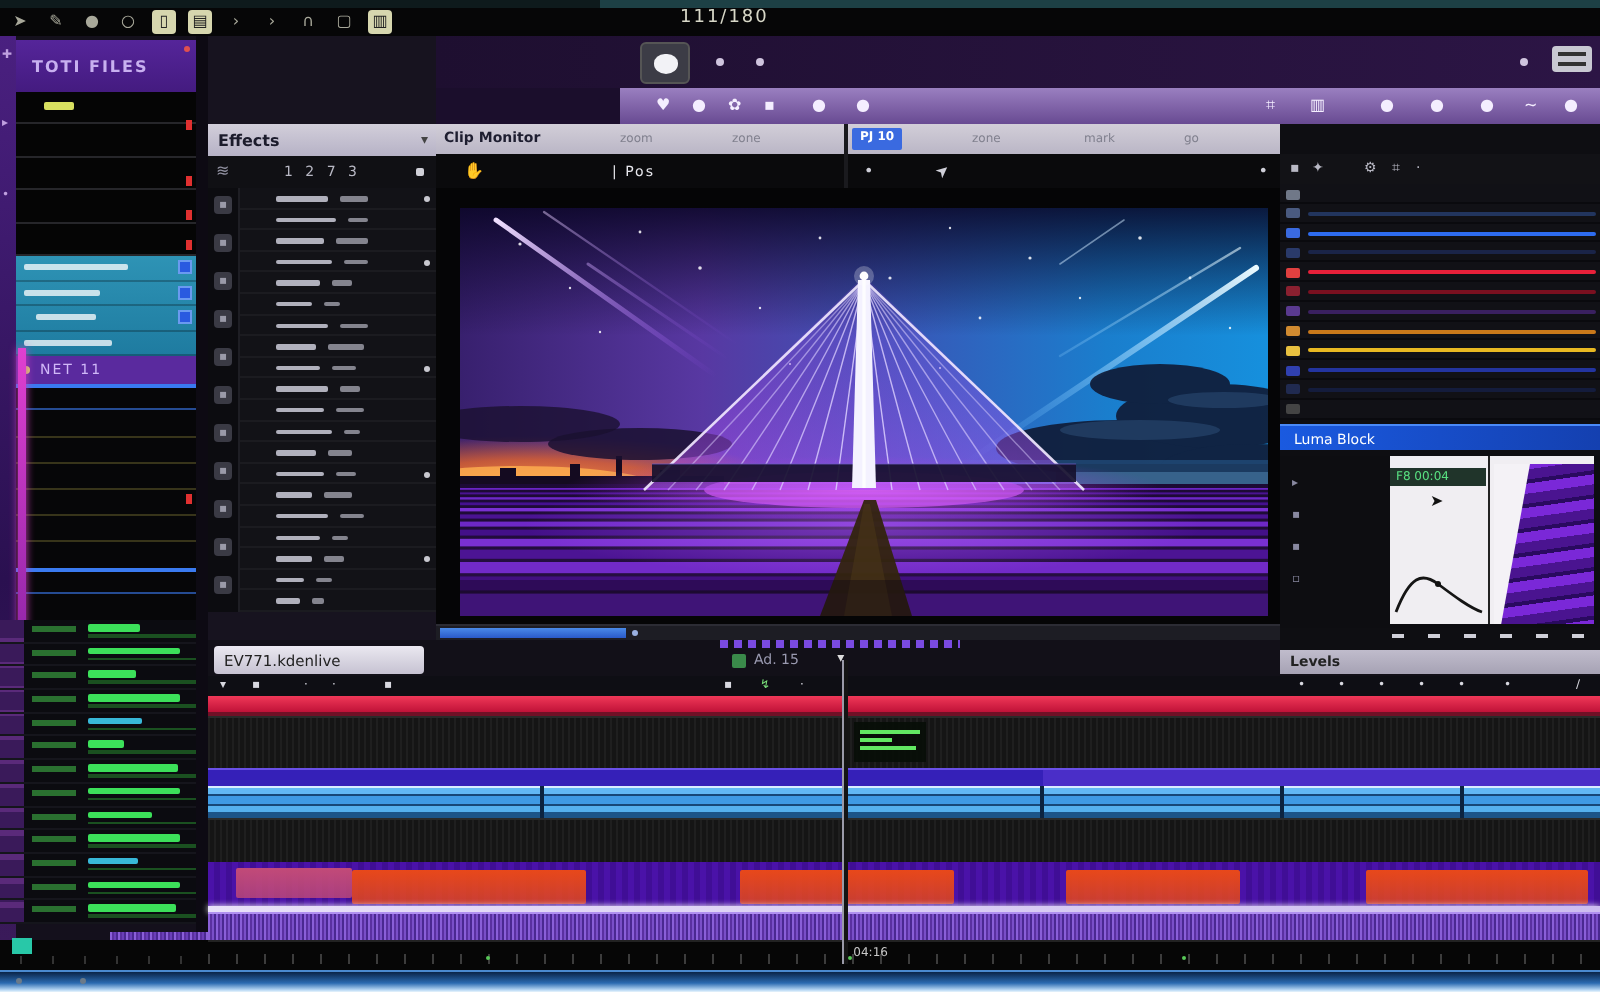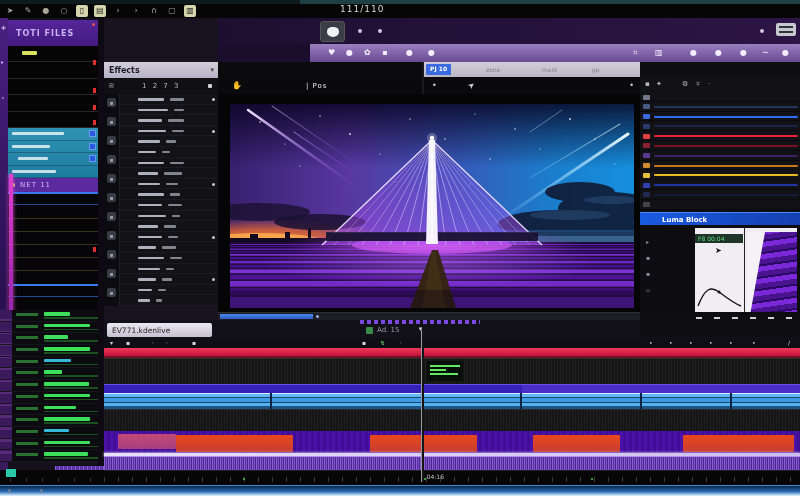--- a/index.html
+++ b/index.html
@@ -101,21 +101,21 @@
   #rp-header{left:0;top:0;width:160px;height:15px;background:linear-gradient(180deg,#d0ccd8,#b4b0c2)}
   #rp-title{position:absolute;left:5px;top:3px;font-size:8px;font-weight:bold;color:#1c1c2c}
   #rp-header .hdot{position:absolute;right:6px;top:6px;width:3px;height:3px;background:#555;border-radius:50%}
   #rp-toolbar{left:0;top:15px;width:160px;height:15px;background:#121216}
   .rp-tb-ic{position:absolute;top:3px;font-size:7px;color:#b8b8c4}
   #rp-rows{left:0;top:30px;width:160px;height:118px}
   .rprow{position:relative;height:9.8px;background:#111116;border-bottom:1px solid #0a0a0e}
   .rp-chip{position:absolute;left:3px;top:2.5px;width:7px;height:5px;border-radius:1px}
   .rp-line{position:absolute;left:14px;right:2px;top:4px;height:2px;border-radius:1px}
   #rp-selected{left:0;top:150px;width:160px;height:13px;background:linear-gradient(90deg,#1a5ae0,#1440b0);border-top:1px solid #4a8af8}
-  #rp-selected span{position:absolute;left:22px;top:3px;font-size:7px;color:#fff;font-weight:bold}
+  #rp-selected span{position:absolute;left:7px;top:3px;font-size:7px;color:#fff;font-weight:normal}
   #rp-props{left:0;top:166px;width:160px;height:86px;background:#0d0d11}
   .rp-colic{position:absolute;left:6px;font-size:6px;color:#8888a0}
   #rp-white{position:absolute;left:55px;top:0px;width:102px;height:84px;background:#f0eef2}
   #rp-curvehead{position:absolute;left:0;top:6px;width:48px;height:9px;background:#20342a}
   #rp-curvehead span{position:absolute;left:3px;top:1px;font-size:6px;color:#58e080}
   #rp-vline{position:absolute;left:49px;top:0;width:1px;height:84px;background:#222}
   #rp-thumb{position:absolute;left:52px;top:4px;width:50px;height:80px;
     background:repeating-linear-gradient(172deg,#7a28d8 0 5px,#4a1490 5px 10px,#2a0a60 10px 12px)}
   #rp-wedge{position:absolute;left:0;top:0;width:18px;height:80px;background:#f4f2f6;
     clip-path:polygon(0 0,100% 0,20% 100%,0 100%)}
@@ -192,21 +192,21 @@
         <span class="ticon">●</span>
         <span class="ticon">○</span>
         <span class="ticon lit">▯</span>
         <span class="ticon lit">▤</span>
         <span class="ticon">›</span>
         <span class="ticon">›</span>
         <span class="ticon">∩</span>
         <span class="ticon">▢</span>
         <span class="ticon lit">▥</span>
       </div>
-    <div class="abs" id="timecode">111/110</div>
+    <div class="abs" id="timecode">111/180</div>
   </div>
 
   <div class="abs" id="strip1">
     <div id="strip1-patch"></div>
     <div id="tool-btn">
         <span id="tool-blob"></span>
       </div>
     <span class="s1dot" style="left:140px"></span>
     <span class="s1dot" style="left:160px"></span>
     <span class="s1dot" style="left:542px"></span>
@@ -466,20 +466,25 @@
           <div class="fx-b" style="left: 38px; width: 8px;"></div>
         </div>
         <div class="fxrow">
           <div class="fx-a" style="width: 12px;"></div>
           <div class="fx-b" style="left: 36px; width: 6px;"></div>
         </div>
       </div>
   </div>
 
   <div class="abs" id="monitors">
+    <div class="abs" id="mon-head-l">
+      <span class="mtab">Clip Monitor</span>
+      <span class="mmenu" style="left:92px">zoom</span>
+      <span class="mmenu" style="left:148px">zone</span>
+    </div>
     <div class="abs" id="mon-head-r">
       <span id="pj-tab">PJ 10</span>
       <span class="mmenu" style="left:62px">zone</span>
       <span class="mmenu" style="left:118px">mark</span>
       <span class="mmenu" style="left:168px">go</span>
     </div>
     <div class="abs" id="mon-head-div"></div>
     <div class="abs" id="mon-tb-l">
       <span class="mtb-ic" style="left:14px">✋</span>
       <span id="pos-label">| Pos</span>
@@ -726,20 +731,23 @@
       </div>
     </div>
     <div class="abs" id="rp-dashrow">
       <span class="rp-dash" style="left:0"></span>
       <span class="rp-dash" style="left:18px"></span>
       <span class="rp-dash" style="left:36px"></span>
       <span class="rp-dash" style="left:54px"></span>
       <span class="rp-dash" style="left:72px"></span>
       <span class="rp-dash" style="left:90px"></span>
     </div>
+    <div class="abs" id="rp-footer">
+      <span>Levels</span>
+    </div>
   </div>
 
   <div class="abs" id="timeline">
     <div id="tl-purple-dots"></div>
     <div id="tl-tab1">
       <span>EV771.kdenlive</span>
     </div>
     <div id="tl-tab2">
       <span class="gic"></span>
       <span>Ad. 15</span>

